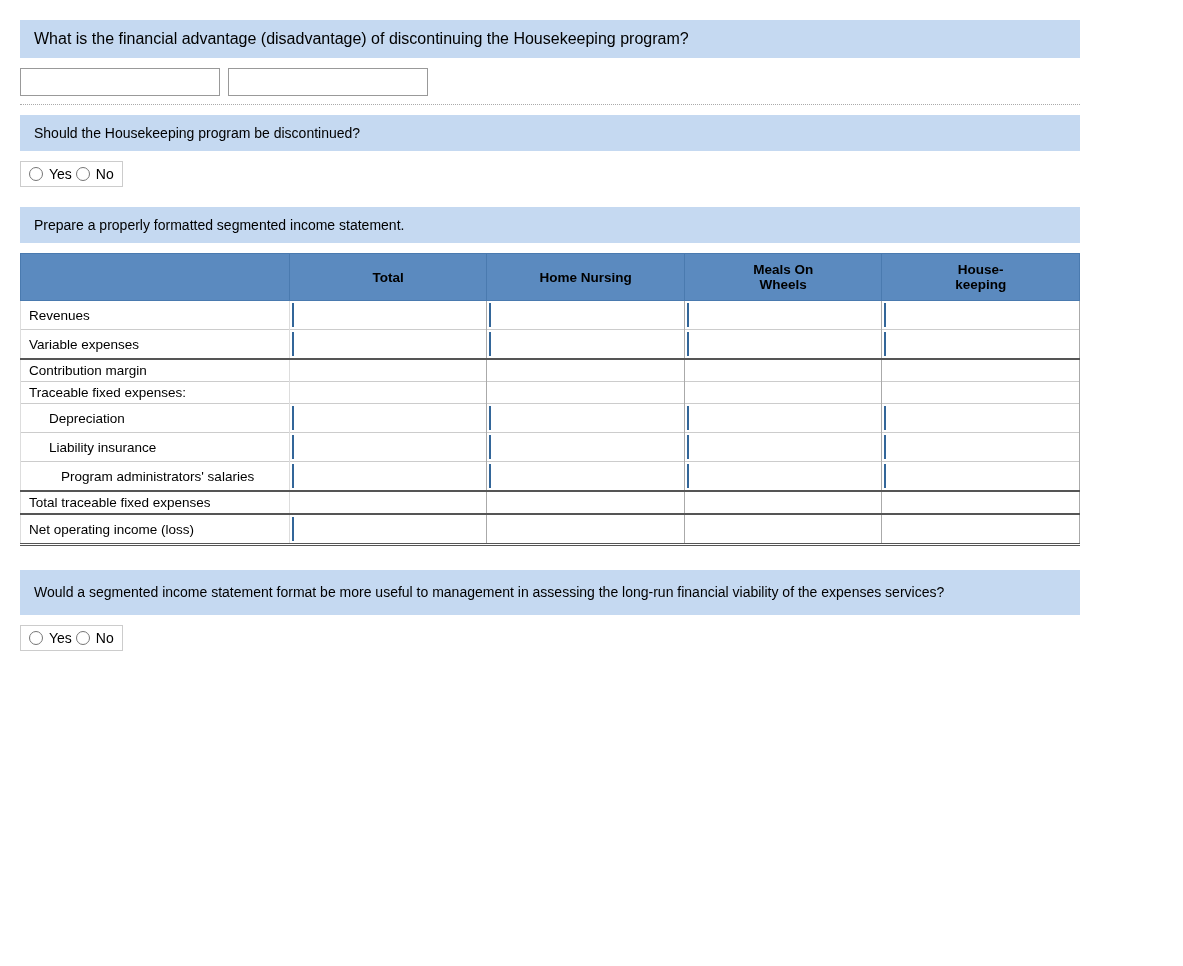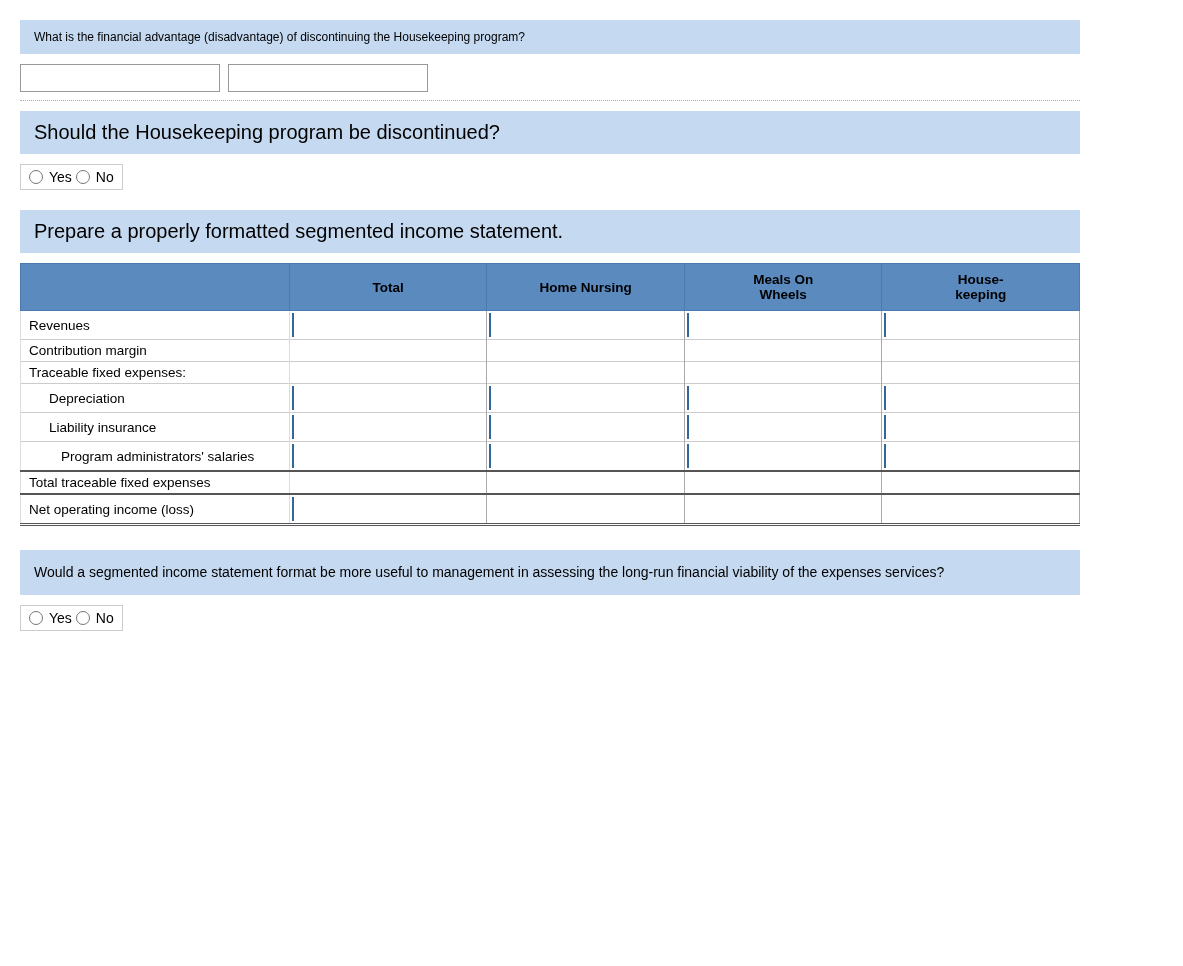--- a/index.html
+++ b/index.html
@@ -7,21 +7,21 @@
       font-family: Arial, sans-serif;
       font-size: 14px;
       background: #fff;
       padding: 20px;
       max-width: 1100px;
     }
 
     .question-header {
       background-color: #c5d9f1;
       padding: 10px 14px;
-      font-size: 12px;
+      font-size: 16px;
       margin-bottom: 10px;
     }
 
     .input-row {
       display: flex;
       gap: 8px;
       margin-bottom: 4px;
     }
 
     .text-input {
@@ -34,21 +34,21 @@
 
     .dotted-divider {
       border: none;
       border-top: 1px dotted #aaa;
       margin: 8px 0 10px 0;
     }
 
     .section-label {
       background-color: #c5d9f1;
       padding: 10px 14px;
-      font-size: 20px;
+      font-size: 14px;
       margin-bottom: 10px;
     }
 
     .radio-group {
       display: flex;
       flex-direction: row;
       gap: 4px;
       margin-bottom: 20px;
       border: 1px solid #ccc;
       display: inline-flex;
@@ -208,20 +208,27 @@
     <tbody>
 
       <tr>
         <td class="row-label">Revenues</td>
         <td class="td-input"><input type="text" class="cell-input" style=""></td>
         <td class="td-input"><input type="text" class="cell-input" style=""></td>
         <td class="td-input"><input type="text" class="cell-input" style=""></td>
         <td class="td-input"><input type="text" class="cell-input" style=""></td>
       </tr>
 
+      <tr class="thick-bottom">
+        <td class="row-label" style="border-bottom: 2px solid rgb(85, 85, 85);">Variable expenses</td>
+        <td class="td-input" style="border-bottom: 2px solid rgb(85, 85, 85);"><input type="text" class="cell-input" style=""></td>
+        <td class="td-input" style="border-bottom: 2px solid rgb(85, 85, 85);"><input type="text" class="cell-input" style=""></td>
+        <td class="td-input" style="border-bottom: 2px solid rgb(85, 85, 85);"><input type="text" class="cell-input" style=""></td>
+        <td class="td-input" style="border-bottom: 2px solid rgb(85, 85, 85);"><input type="text" class="cell-input" style=""></td>
+      </tr>
 
       <tr>
         <td class="row-label">Contribution margin</td>
         <td class="td-input"></td>
         <td class="td-input"></td>
         <td class="td-input"></td>
         <td class="td-input"></td>
       </tr>
 
       <tr>

